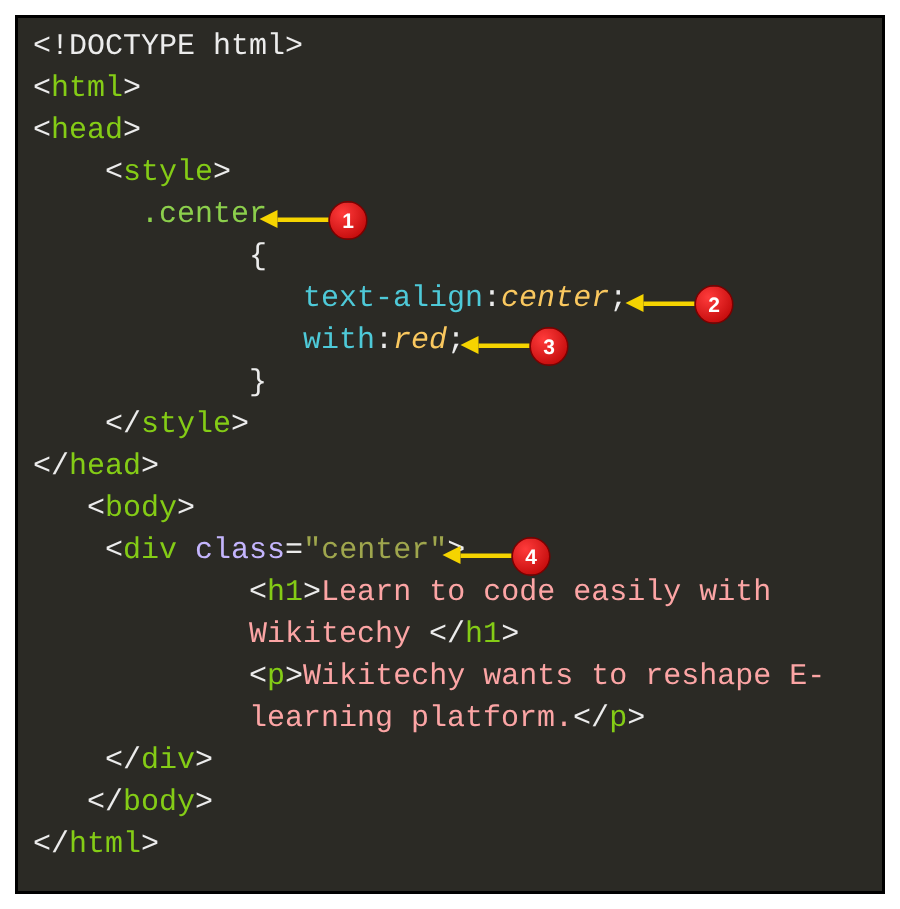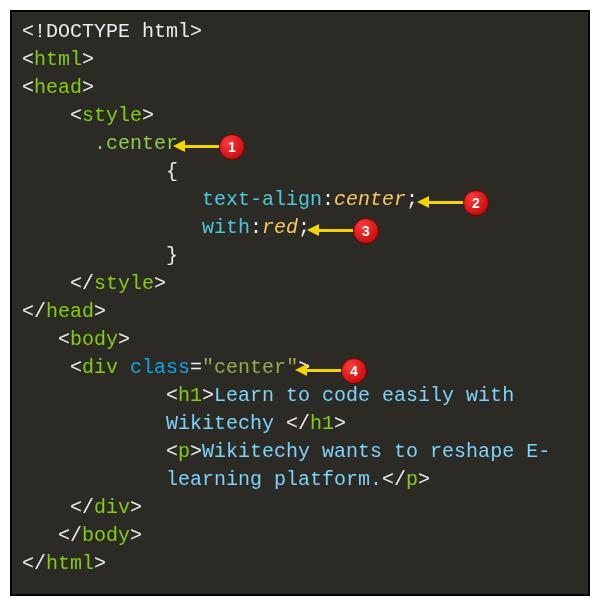--- a/index.html
+++ b/index.html
@@ -26,26 +26,26 @@
     padding: 6px 10px;
     overflow: hidden;
     color: #ececec;
     font-size: 20px;
     line-height: 28px;
     white-space: pre;
   }
   .bracket { color: #ececec; }
   .doctype { color: #ececec; font-family: Liberation Mono, monospace; }
   .tag     { color: #84cc16; }
-  .attr    { color: #0ea5e9; }
+  .attr    { color: #c4b5fd; }
   .val     { color: #9fa64d; }
   .sel     { color: #8ccf4c; text-align: center; }
   .prop    { color: #4ec9d8; }
   .cssval  { color: #fac85f; font-style: italic; }
-  .text    { color: #7dd3fc; margin-top: 40px; }
+  .text    { color: #fca5a5; margin-top: 40px; }
 
   .annot {
     position: absolute;
     pointer-events: none;
   }
   .arrow-line {
     position: absolute;
     height: 3px;
     background: #f5d400;
   }

